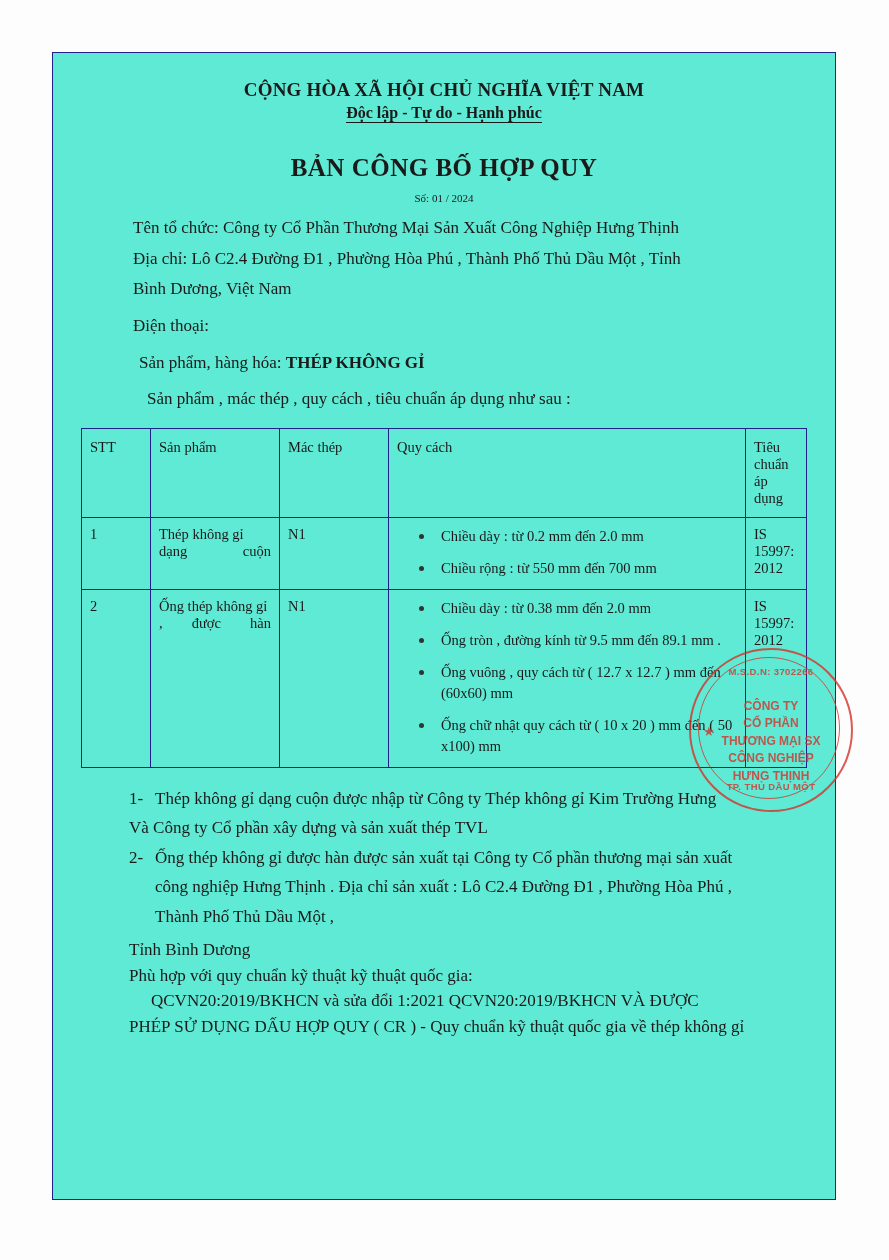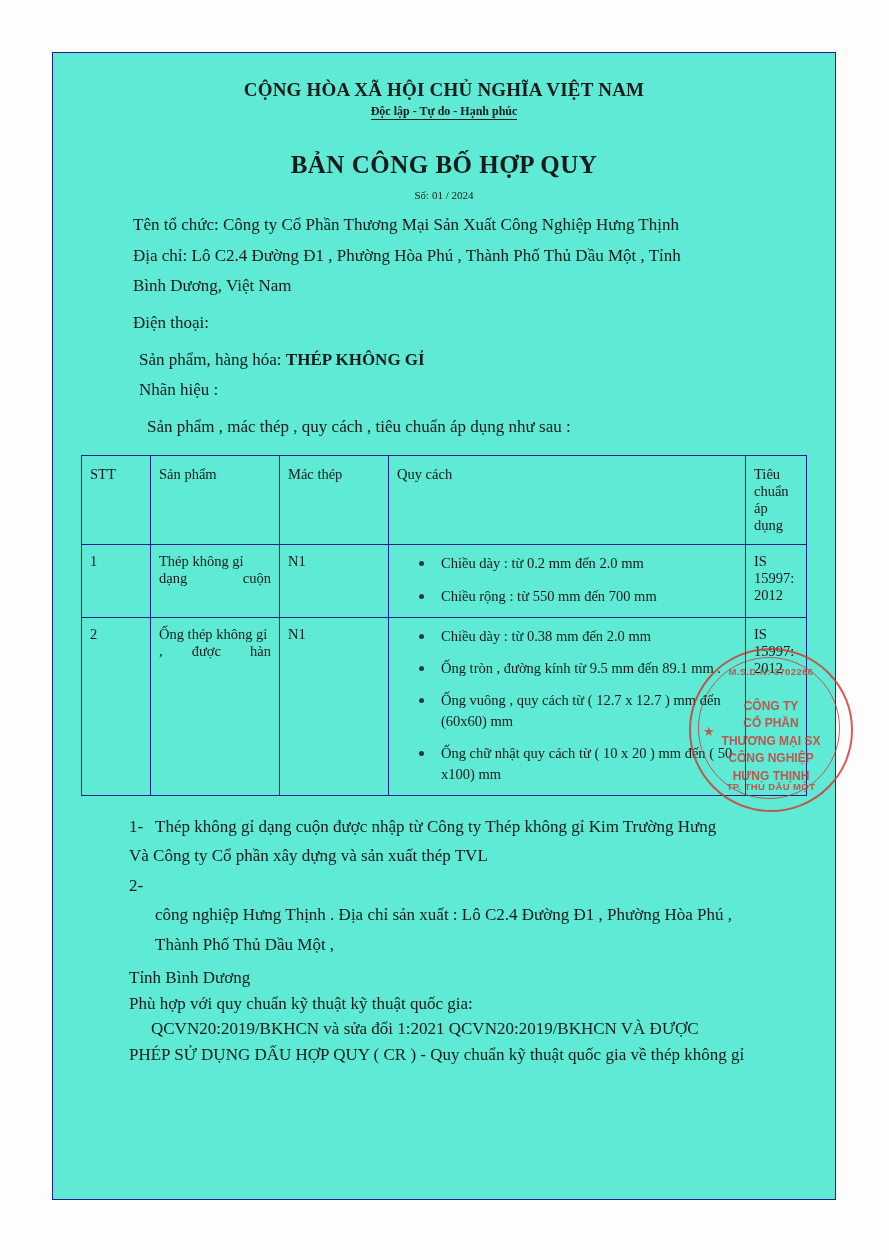--- a/index.html
+++ b/index.html
@@ -44,21 +44,21 @@
   .national-title {
     text-align: center;
     font-weight: bold;
     font-size: 19px;
     letter-spacing: 0.2px;
     margin-top: 8px;
   }
   .national-sub {
     text-align: center;
     font-weight: bold;
-    font-size: 12px;
+    font-size: 16px;
     margin-top: 3px;
   }
   .national-sub span {
     border-bottom: 1.4px solid #1a1a1a;
     padding-bottom: 1px;
   }
 
   .doc-title {
     text-align: center;
     font-weight: bold;
@@ -229,21 +229,20 @@
       <div class="doc-title">BẢN CÔNG BỐ HỢP QUY</div>
       <div class="doc-number">Số: 01 / 2024</div>
 
       <div class="field-line">Tên tổ chức: Công ty Cổ Phần Thương Mại Sản Xuất Công Nghiệp Hưng Thịnh</div>
       <div class="field-line tight">Địa chỉ: Lô C2.4 Đường Đ1 , Phường Hòa Phú , Thành Phố Thủ Dầu Một , Tỉnh</div>
       <div class="field-line tight">Bình Dương, Việt Nam</div>
       <div class="field-line">Điện thoại:</div>
       <div class="field-line indent2">
         <span>Sản phẩm, hàng hóa: </span><b>THÉP KHÔNG GỈ</b>
       </div>
-      <div class="field-line indent2 tight">Nhãn hiệu :</div>
       <div class="field-line indent3">Sản phẩm , mác thép , quy cách , tiêu chuẩn áp dụng như sau :</div>
 
       <table class="spec">
         <thead>
           <tr>
             <th class="col-stt">STT</th>
             <th class="col-prod">Sản phẩm</th>
             <th class="col-mac">Mác thép</th>
             <th class="col-quy">Quy cách</th>
             <th class="col-std">Tiêu chuẩn áp dụng</th>
@@ -281,20 +280,21 @@
 
       <div class="notes">
         <div class="note-item">
           <div class="note-num">1-</div>
           <div class="note-text">Thép không gỉ dạng cuộn được nhập từ Công ty Thép không gỉ Kim Trường Hưng</div>
         </div>
         <div class="note-cont">Và Công ty Cổ phần xây dựng và sản xuất thép TVL</div>
 
         <div class="note-item">
           <div class="note-num">2-</div>
+          <div class="note-text">Ống thép không gỉ được hàn được sản xuất tại Công ty Cổ phần thương mại sản xuất</div>
         </div>
         <div class="note-cont2">công nghiệp Hưng Thịnh . Địa chỉ sản xuất : Lô C2.4 Đường Đ1 , Phường Hòa Phú ,</div>
         <div class="note-cont2">Thành Phố Thủ Dầu Một ,</div>
       </div>
 
       <div class="closing">
         <div>Tỉnh Bình Dương</div>
         <div>Phù hợp với quy chuẩn kỹ thuật kỹ thuật quốc gia:</div>
         <div class="l2">QCVN20:2019/BKHCN và sửa đổi 1:2021  QCVN20:2019/BKHCN VÀ ĐƯỢC</div>
         <div class="l3">PHÉP SỬ DỤNG DẤU HỢP QUY ( CR ) -  Quy chuẩn kỹ thuật quốc gia về thép không gỉ</div>

